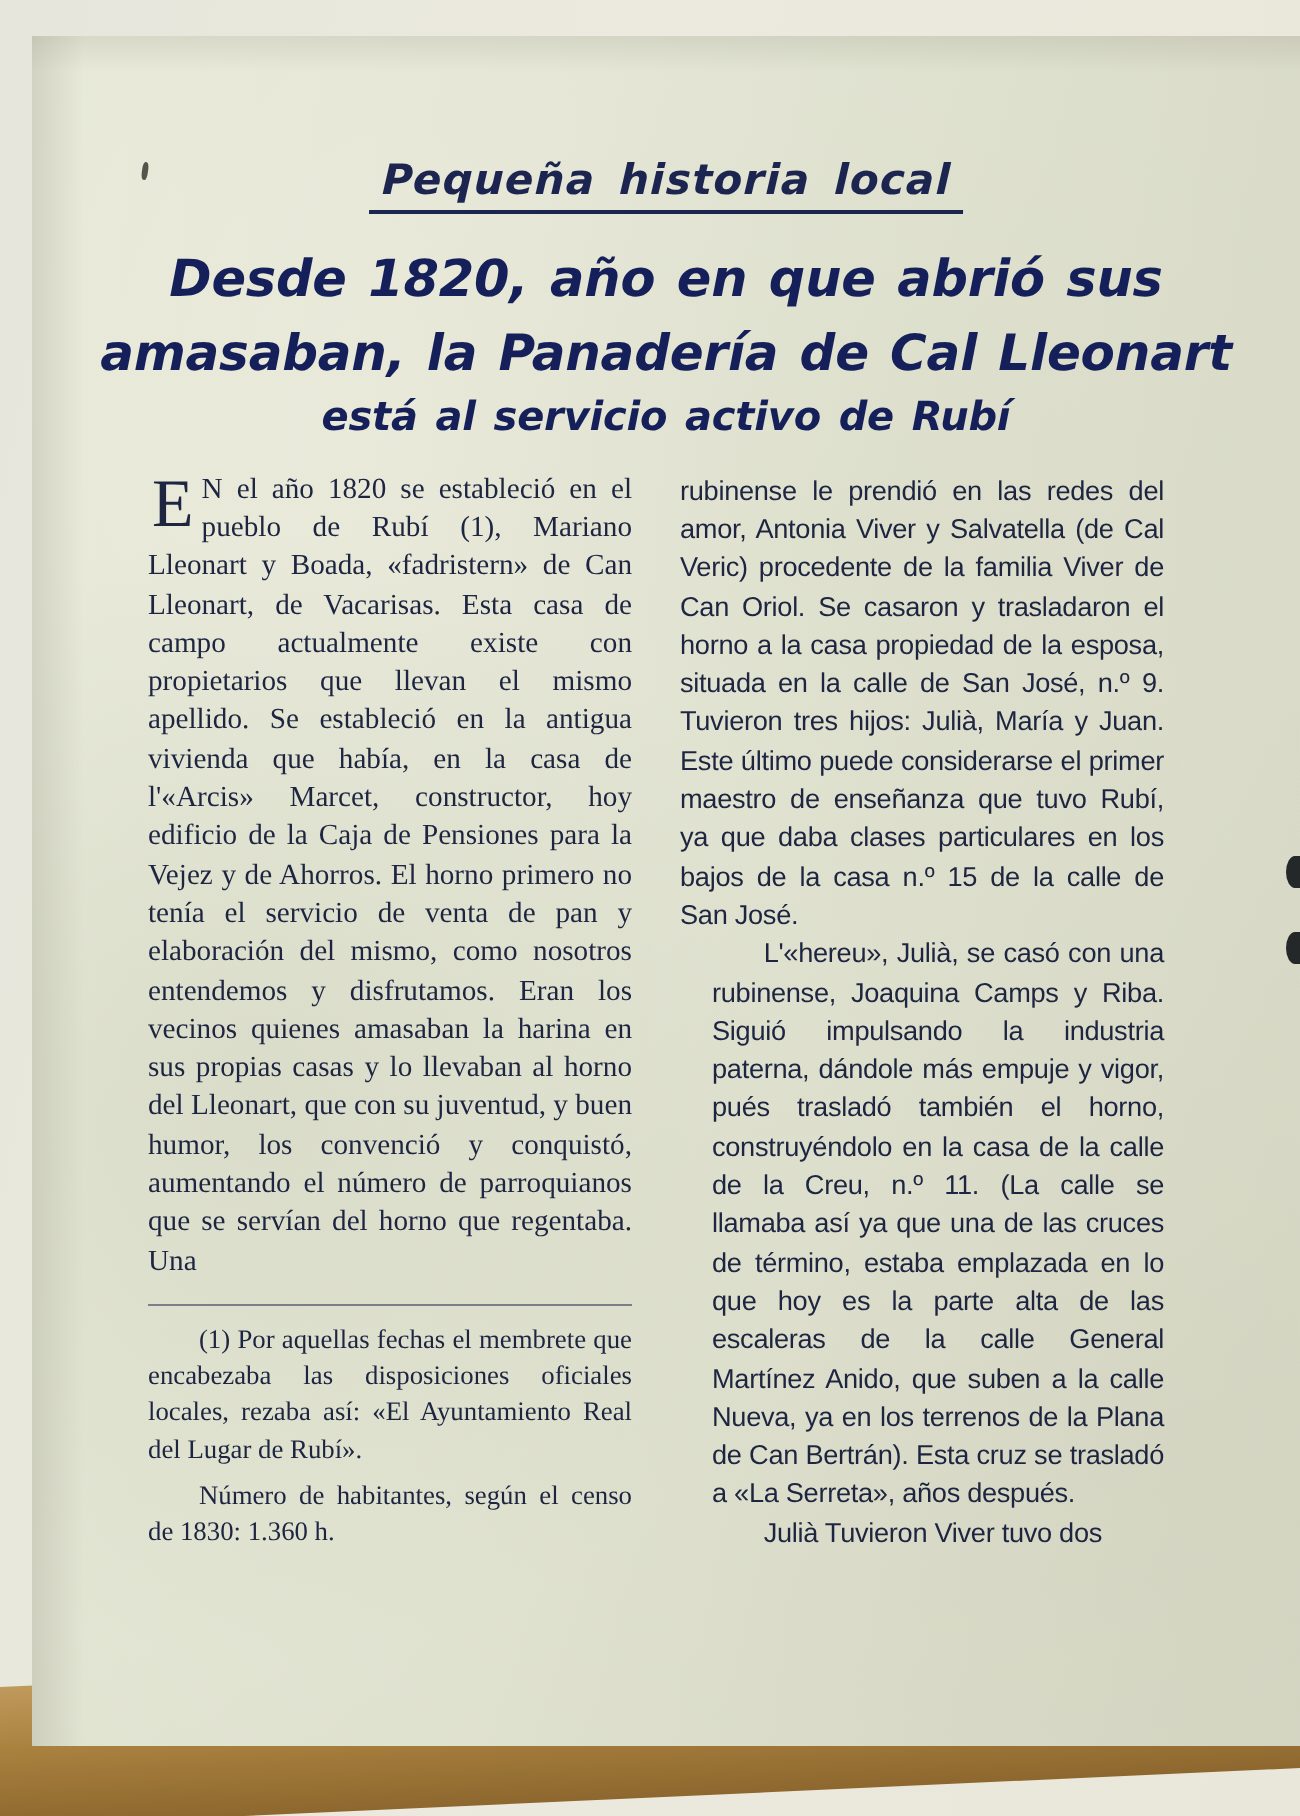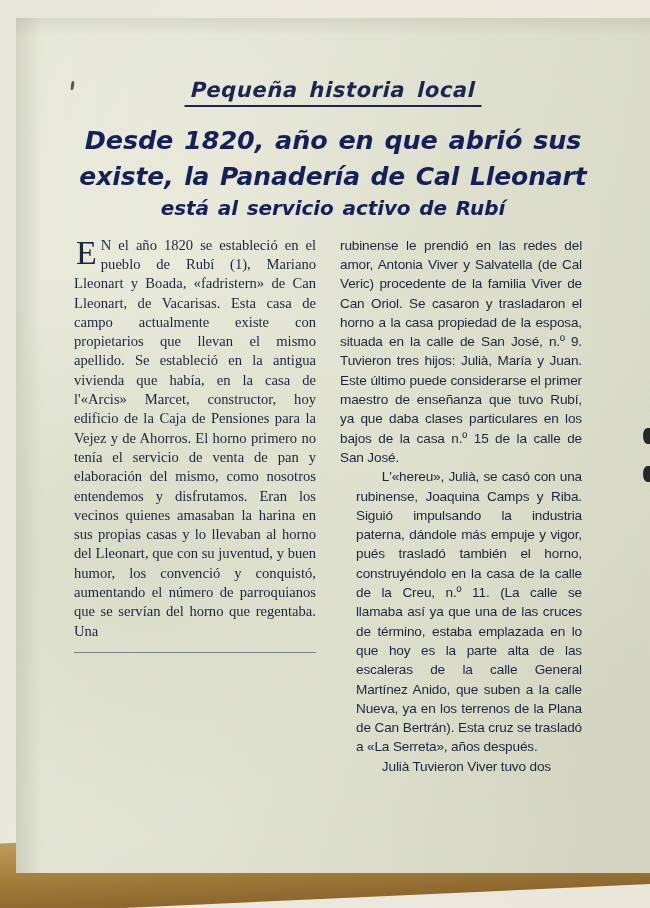--- a/index.html
+++ b/index.html
@@ -240,31 +240,33 @@
     <div class="staple" id="staple-2"></div>
 
     <div class="content">
 
       <div class="kicker-wrap">
         <span class="kicker">Pequeña historia local</span>
       </div>
 
       <h1 class="headline">
         <span class="hl-line">Desde 1820, año en que abrió sus</span>
-        <span class="hl-line">existe, la Panadería de Cal Lleonart</span>
+        <span class="hl-line">amasaban, la Panadería de Cal Lleonart</span>
         <span class="hl-line">está al servicio activo de Rubí</span>
       </h1>
 
       <div class="columns">
 
         <div class="col left">
           <p class="first-par"><span class="dropcap">E</span><span class="smallcaps-n">N</span><span> el año 1820 se estableció en el pueblo de Rubí (1), Mariano Lleonart y Boada, «fadristern» de Can Lleonart, de Vacarisas. Esta casa de campo actualmente existe con propietarios que llevan el mismo apellido. Se estableció en la antigua vivienda que había, en la casa de l'«Arcis» Marcet, constructor, hoy edificio de la Caja de Pensiones para la Vejez y de Ahorros. El horno primero no tenía el servicio de venta de pan y elaboración del mismo, como nosotros entendemos y disfrutamos. Eran los vecinos quienes amasaban la harina en sus propias casas y lo llevaban al horno del Lleonart, que con su juventud, y buen humor, los convenció y conquistó, aumentando el número de parroquianos que se servían del horno que regentaba. Una</span></p>
 
           <div class="footnote">
             <hr class="footnote-rule">
+            <p>(1) Por aquellas fechas el membrete que encabezaba las disposiciones oficiales locales, rezaba así: «El Ayuntamiento Real del Lugar de Rubí».</p>
+            <p>Número de habitantes, según el censo de 1830: 1.360 h.</p>
           </div>
         </div>
 
         <div class="col right">
           <p class="first-par">rubinense le prendió en las redes del amor, Antonia Viver y Salvatella (de Cal Veric) procedente de la familia Viver de Can Oriol. Se casaron y trasladaron el horno a la casa propiedad de la esposa, situada en la calle de San José, n.º 9. Tuvieron tres hijos: Julià, María y Juan. Este último puede considerarse el primer maestro de enseñanza que tuvo Rubí, ya que daba clases particulares en los bajos de la casa n.º 15 de la calle de San José.</p>
           <p>L'«hereu», Julià, se casó con una rubinense, Joaquina Camps y Riba. Siguió impulsando la industria paterna, dándole más empuje y vigor, pués trasladó también el horno, construyéndolo en la casa de la calle de la Creu, n.º 11. (La calle se llamaba así ya que una de las cruces de término, estaba emplazada en lo que hoy es la parte alta de las escaleras de la calle General Martínez Anido, que suben a la calle Nueva, ya en los terrenos de la Plana de Can Bertrán). Esta cruz se trasladó a «La Serreta», años después.</p>
           <p>Julià Tuvieron Viver tuvo dos</p>
         </div>
 
       </div>

